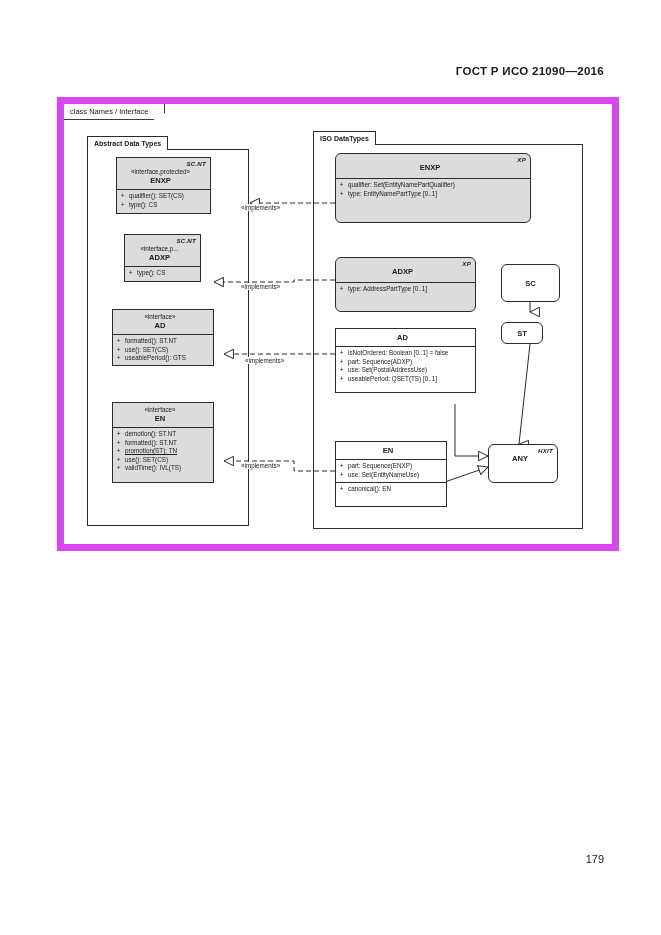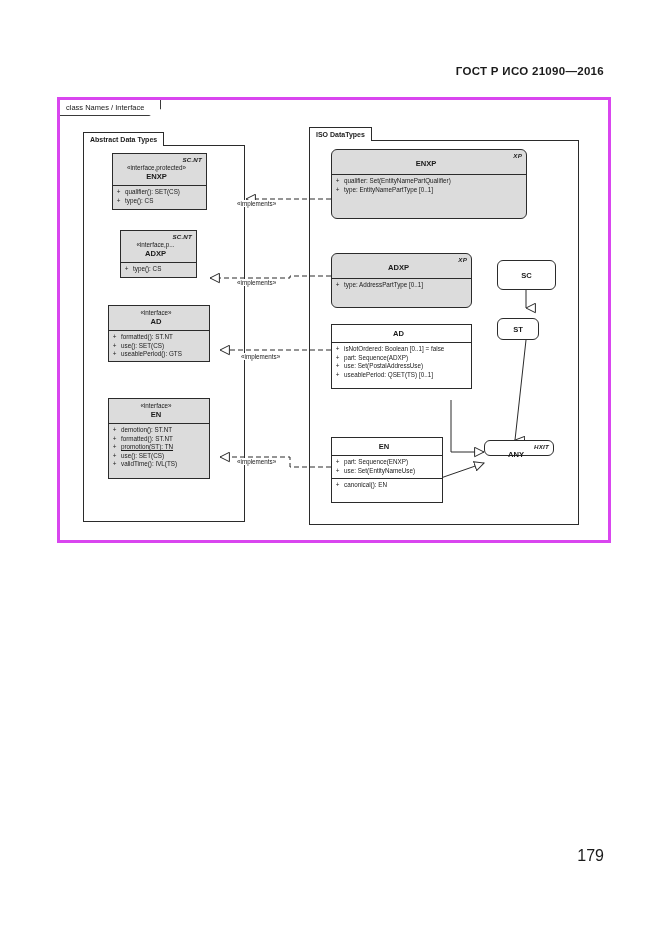--- a/index.html
+++ b/index.html
@@ -3,24 +3,24 @@
 <meta charset="utf-8">
 <style>
   html,body{margin:0;padding:0;background:#ffffff;}
   body{width:661px;height:935px;position:relative;
        font-family:"Liberation Sans","DejaVu Sans",sans-serif;color:#1a1a1a;}
 
   .page{position:absolute;inset:0;margin-top:9px;}
 
   
   .doc-header{position:absolute;top:56px;right:57px;font-size:11.5px;font-weight:bold;letter-spacing:.3px;}
-  .page-number{position:absolute;bottom:70px;right:57px;font-size:16px;}
-
-  
-  .figure-frame{position:absolute;left:57px;top:88px;width:548px;height:440px;border:3px solid #d946ef;background:#fff;}
+  .page-number{position:absolute;bottom:70px;right:57px;font-size:11px;}
+
+  
+  .figure-frame{position:absolute;left:57px;top:88px;width:548px;height:440px;border:7px solid #d946ef;background:#fff;}
   .frame-tab{position:absolute;left:0;top:0;height:15px;padding:0 16px 0 6px;border-right:1px solid #3a3a3a;border-bottom:1px solid #3a3a3a;
              font-size:7.5px;line-height:15px;white-space:nowrap;background:#fff;
              -webkit-clip-path:polygon(0 0,100% 0,100% 55%,88% 100%,0 100%);clip-path:polygon(0 0,100% 0,100% 55%,88% 100%,0 100%);}
 
   
   .pkg{position:absolute;border:1px solid #2b2b2b;background:transparent;}
   .pkg-tab{position:absolute;left:-1px;top:-14px;height:13px;padding:0 6px;border:1px solid #2b2b2b;border-bottom:none;
            background:#fff;font-size:7px;line-height:13px;font-weight:bold;white-space:nowrap;}
 
   
@@ -250,29 +250,29 @@
         </div>
       </div>
       <div class="feat sep">
         <div class="row">
           <span class="vis">+</span>
           <span class="txt">canonical(): EN</span>
         </div>
       </div>
     </div>
 
-    <div class="cls simple rounded" style="left:437px;top:160px;width:59px;height:30px;">
+    <div class="cls simple rounded" style="left:437px;top:160px;width:59px;height:38px;">
       <span class="nm">SC</span>
     </div>
 
     <div class="cls simple rounded" style="left:437px;top:218px;width:42px;height:22px;">
       <span class="nm">ST</span>
     </div>
 
-    <div class="cls rounded" style="left:424px;top:340px;width:70px;height:16px;">
+    <div class="cls rounded" style="left:424px;top:340px;width:70px;height:39px;">
       <div class="hdr" style="padding-top:9px;">
         <span class="corner">HXIT</span>
         <span class="nm">ANY</span>
       </div>
     </div>
 
   </div>
 
 
   <div class="page-number">179</div>

